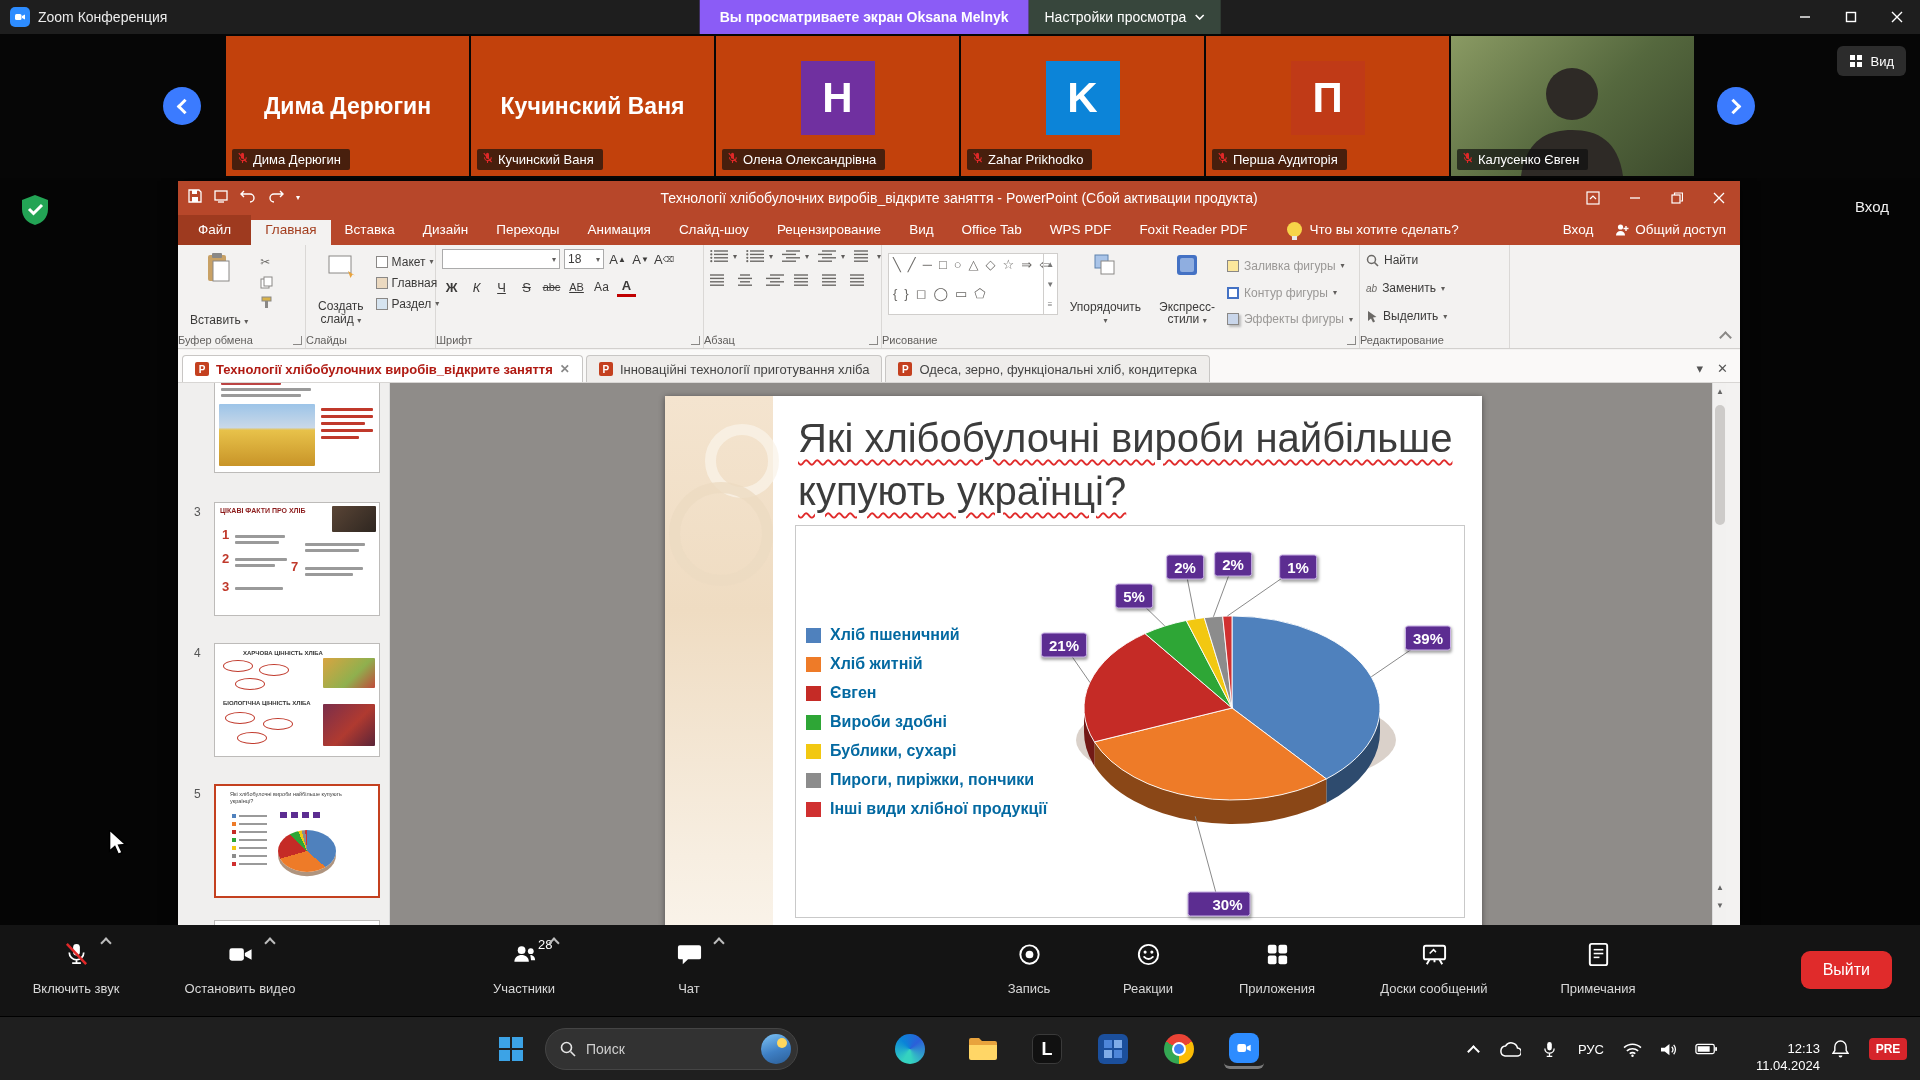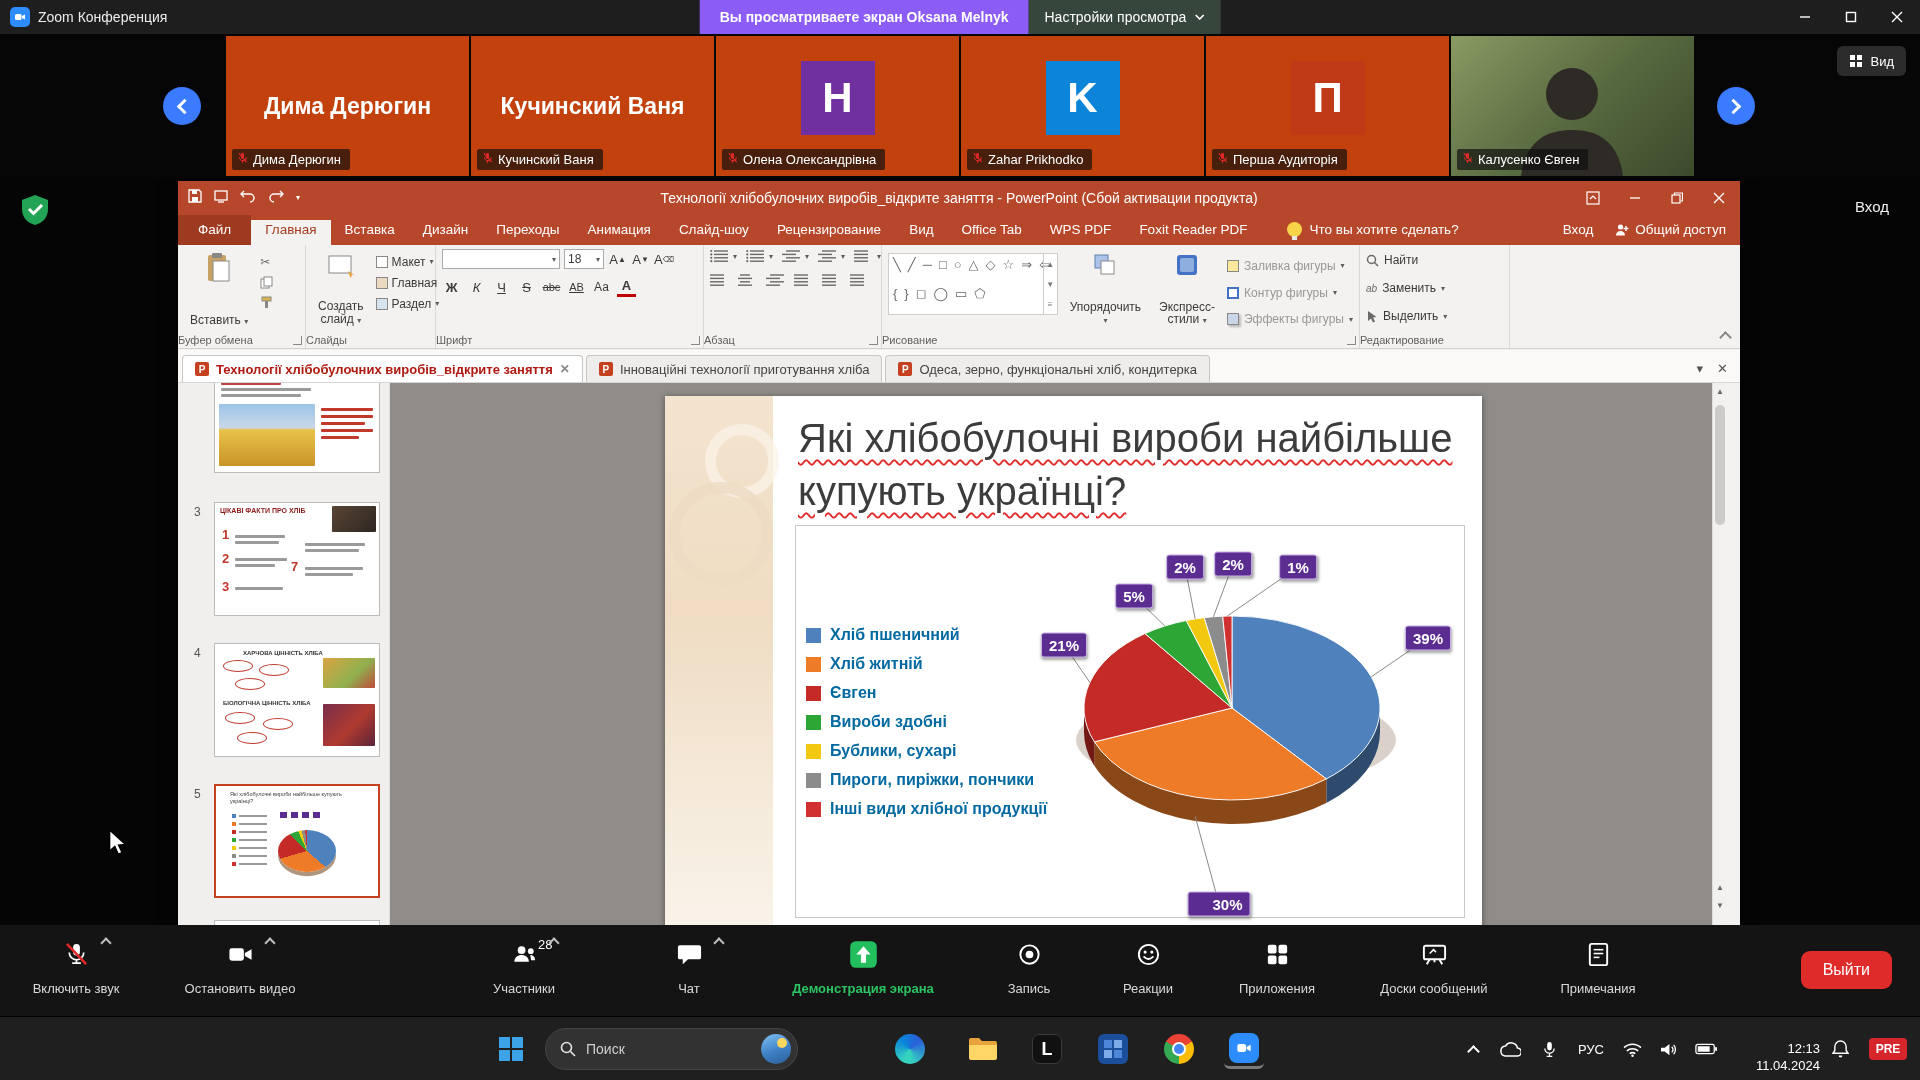--- a/index.html
+++ b/index.html
@@ -856,29 +856,20 @@
     </div>
     <div class="zt-item" style="left: 614px;">
       <div class="zt-icon">
         <span><svg viewBox="0 0 28 28" width="27" height="27">
             <path d="M4 4.5 h20 a2 2 0 0 1 2 2 v10.5 a2 2 0 0 1 -2 2 H12.5 L7 24 v-5 H4 a2 2 0 0 1 -2 -2 V6.5 a2 2 0 0 1 2 -2 Z" fill="#fff"></path>
           </svg></span>
         <span class="zt-chev"></span>
       </div>
       <div class="zt-label">Чат</div>
     </div>
-    <div class="zt-item" style="left: 788px;">
-      <div class="zt-icon">
-        <span><svg viewBox="0 0 28 28" width="31" height="31">
-            <rect x="2" y="2" width="24" height="24" rx="5" fill="#23BF5F"></rect>
-            <path d="M14 6.5 l6.5 7.5 h-4.2 v7.5 h-4.6 v-7.5 H7.5 Z" fill="#fff"></path>
-          </svg></span>
-      </div>
-      <div class="zt-label green">Демонстрация экрана</div>
-    </div>
     <div class="zt-item" style="left: 1073px;">
       <div class="zt-icon">
         <span><svg viewBox="0 0 28 28" width="27" height="27">
             <circle cx="14" cy="14" r="10" fill="none" stroke="#fff" stroke-width="2"></circle>
             <circle cx="10.5" cy="11.5" r="1.6" fill="#fff"></circle>
             <circle cx="17.5" cy="11.5" r="1.6" fill="#fff"></circle>
             <path d="M9.5 16.5 q4.5 4.5 9 0" fill="none" stroke="#fff" stroke-width="2" stroke-linecap="round"></path>
           </svg></span>
       </div>
       <div class="zt-label">Реакции</div>

